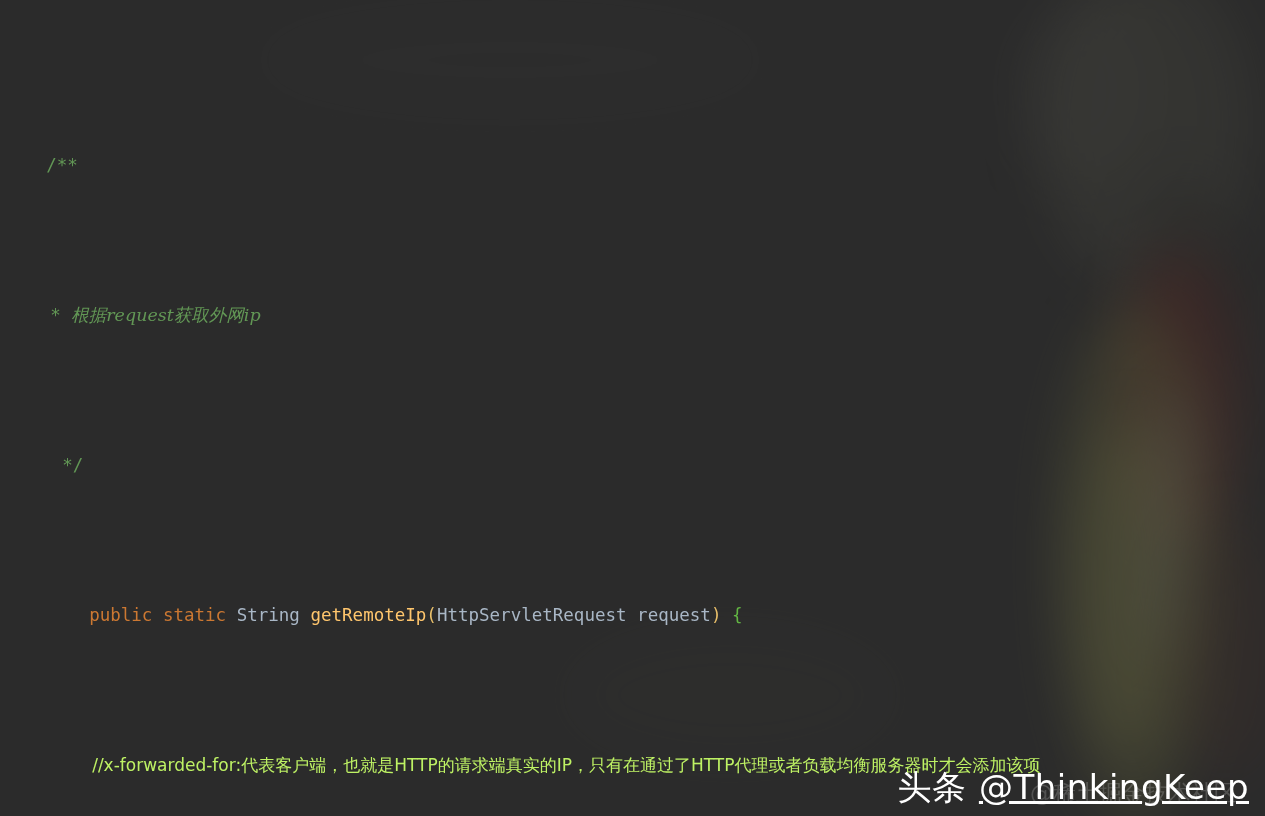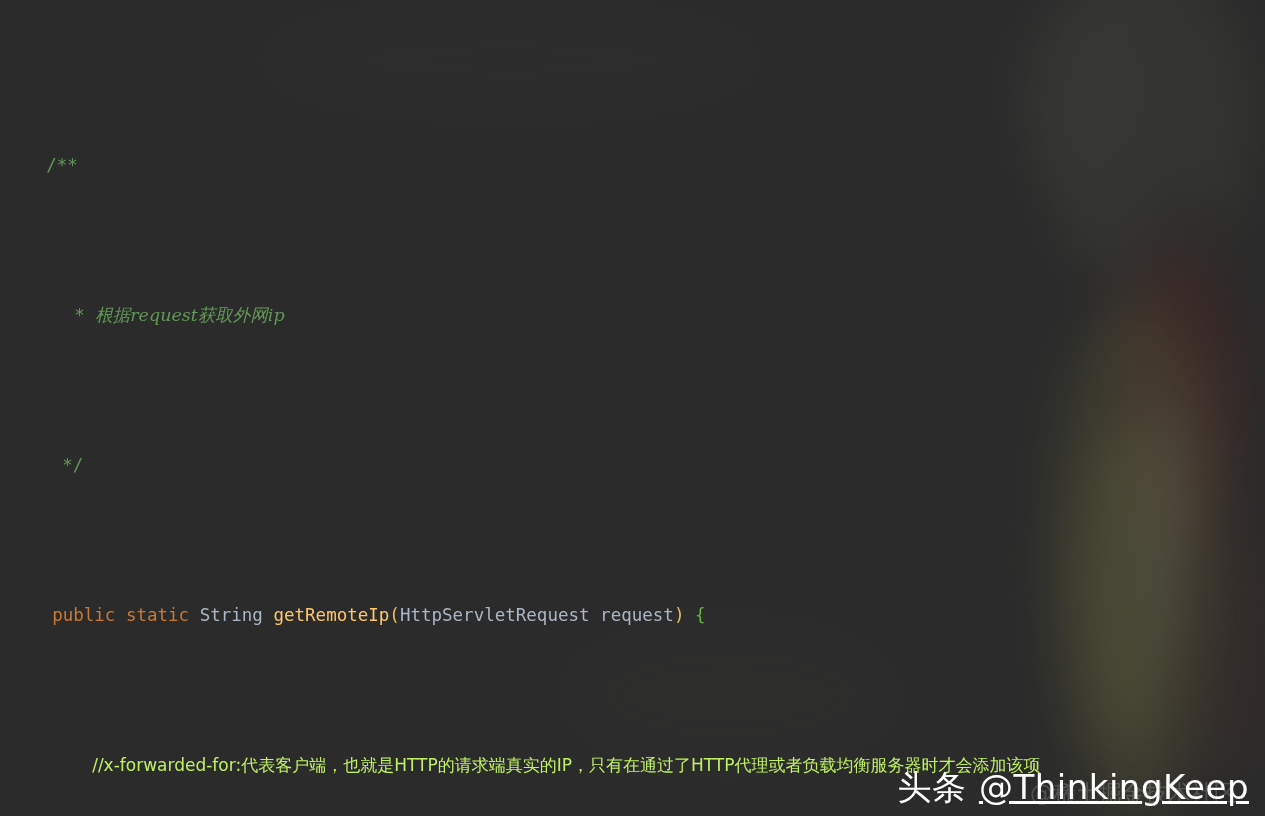--- a/index.html
+++ b/index.html
@@ -81,31 +81,31 @@
 <div id="bg-veil"></div>
 
 <div id="editor">
 
   
   <div class="line" style="padding-left:4px;">
     <span class="c-doc-pl">/**</span>
   </div>
 
   
-  <div class="line" style="padding-left:32px;">
+  <div class="line" style="padding-left:8px;">
     <span class="c-doc-pl">*</span><span class="c-plain"> </span><span class="c-cn-doc">根据request获取外网ip</span>
   </div>
 
   
   <div class="line" style="padding-left:20px;">
     <span class="c-doc-pl">*/</span>
   </div>
 
   
-  <div class="line" style="padding-left:10px;">
+  <div class="line" style="padding-left:10px;margin-left:37px;">
     <span class="c-kw">public</span><span> </span><span class="c-kw">static</span><span> </span><span class="c-type">String</span><span> </span><span class="c-method">getRemoteIp</span><span class="c-paren-y">(</span><span class="c-type">HttpServletRequest</span><span> </span><span class="c-plain">request</span><span class="c-paren-y">)</span><span> </span><span class="c-brace-g">{</span>
   </div>
 
   
   <div class="line" style="padding-left:50px;">
     <span class="c-cn">//x-forwarded-for:代表客户端，也就是HTTP的请求端真实的IP，只有在通过了HTTP代理或者负载均衡服务器时才会添加该项</span>
   </div>
 
   
   

